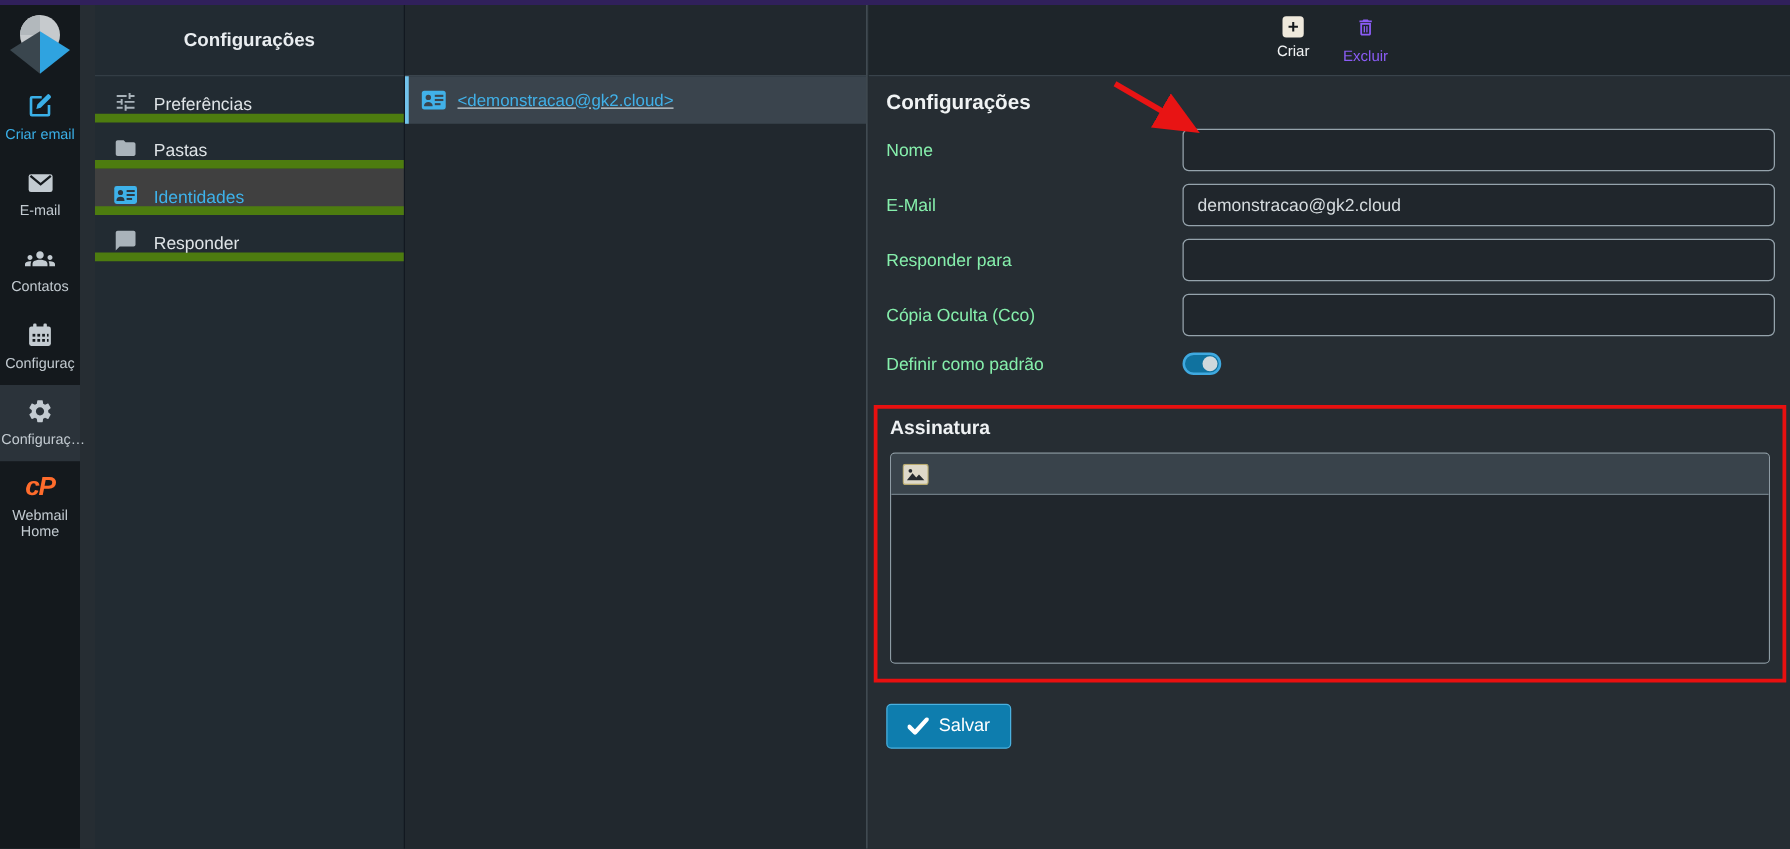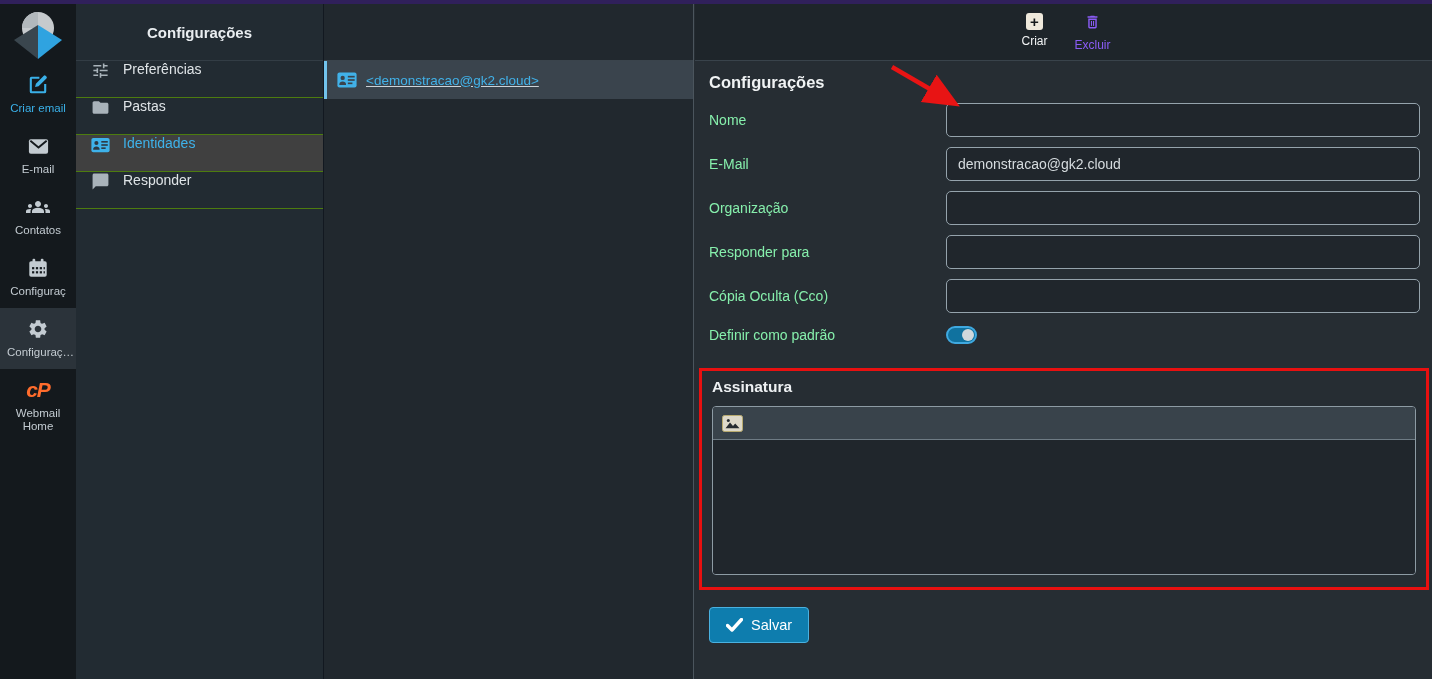--- a/index.html
+++ b/index.html
@@ -6,33 +6,33 @@
   html,body { width:1432px; height:679px; }
   body {
     position:relative; overflow:hidden;
     background:#262d33;
     font-family:"Liberation Sans", sans-serif;
     color:#ccd3d8;
   }
   .purple-strip { position:absolute; top:0; left:0; width:1432px; height:4px; background:#30205b; z-index:9; }
 
   
-  .taskbar { position:absolute; left:0; top:4px; bottom:0; width:76px; background:#14191d; display:flex; flex-direction:column; align-items:stretch; }
+  .taskbar { position:absolute; left:0; top:4px; bottom:0; width:64px; background:#14191d; display:flex; flex-direction:column; align-items:stretch; }
   .logo-wrap { height:56px; display:flex; align-items:center; justify-content:center; margin-top:4px; }
   .task-item { display:flex; flex-direction:column; align-items:center; justify-content:center; padding:9px 2px 10px; gap:5px; cursor:pointer; color:#c3cbd1; }
   .task-item .ticon { width:24px; height:24px; display:flex; align-items:center; justify-content:center; }
   .task-item .tlabel { font-size:11.5px; line-height:13px; text-align:center; max-width:62px; }
   .task-item.accent { color:#3ab0e8; }
   .task-item.selected { background:#2b333a; }
   .cp-logo { font-size:21px; font-weight:bold; font-style:italic; color:#ff6c2c; letter-spacing:-1px; }
 
   
   .menu-col { position:absolute; left:76px; top:4px; bottom:0; width:248px; background:#222b32; border-right:1px solid #121820; }
   .menu-header { height:57px; display:flex; align-items:center; justify-content:center; font-size:15px; font-weight:bold; color:#e9edf0; border-bottom:1px solid #333d45; }
-  .menu-item { height:37px; display:flex; align-items:flex-start; gap:13px; padding-left:15px; font-size:14px; color:#dfe4e7; border-bottom:1px solid #4d7c0f; cursor:pointer; }
+  .menu-item { height:37px; display:flex; align-items:flex-end; gap:13px; padding-left:15px; font-size:14px; color:#dfe4e7; border-bottom:7px solid #4d7c0f; cursor:pointer; }
   .menu-item .micon { width:19px; height:19px; color:#a9b3ba; display:flex; align-items:center; justify-content:center; }
   .menu-item.active { background:#404040; color:#3eb2ea; }
   .menu-item.active .micon { color:#3eb2ea; }
 
   
   .list-col { position:absolute; left:324px; top:4px; bottom:0; width:370px; background:#21282e; border-right:1px solid #4b555d;text-decoration:underline; }
   .list-header { height:57px; border-bottom:1px solid #3a444c; }
   .identity-row { height:38px; display:flex; align-items:center; gap:9px; padding-left:10px; background:#3a444d; border-left:3px solid #72c3ec; color:#41b1e8; font-size:13.5px; cursor:pointer; }
   .identity-row .iicon { width:20px; height:16px; }
 
@@ -232,24 +232,20 @@
     <div class="frow">
       <span class="flabel">Nome</span>
       <input class="ftext" type="text" value="" style="">
     </div>
 
     <div class="frow">
       <span class="flabel">E-Mail</span>
       <input class="ftext" type="text" value="demonstracao@gk2.cloud" style="">
     </div>
 
-    <div class="frow">
-      <span class="flabel">Organização</span>
-      <input class="ftext" type="text" value="" style="">
-    </div>
 
     <div class="frow">
       <span class="flabel">Responder para</span>
       <input class="ftext" type="text" value="" style="">
     </div>
 
     <div class="frow">
       <span class="flabel">Cópia Oculta (Cco)</span>
       <input class="ftext" type="text" value="" style="">
     </div>

